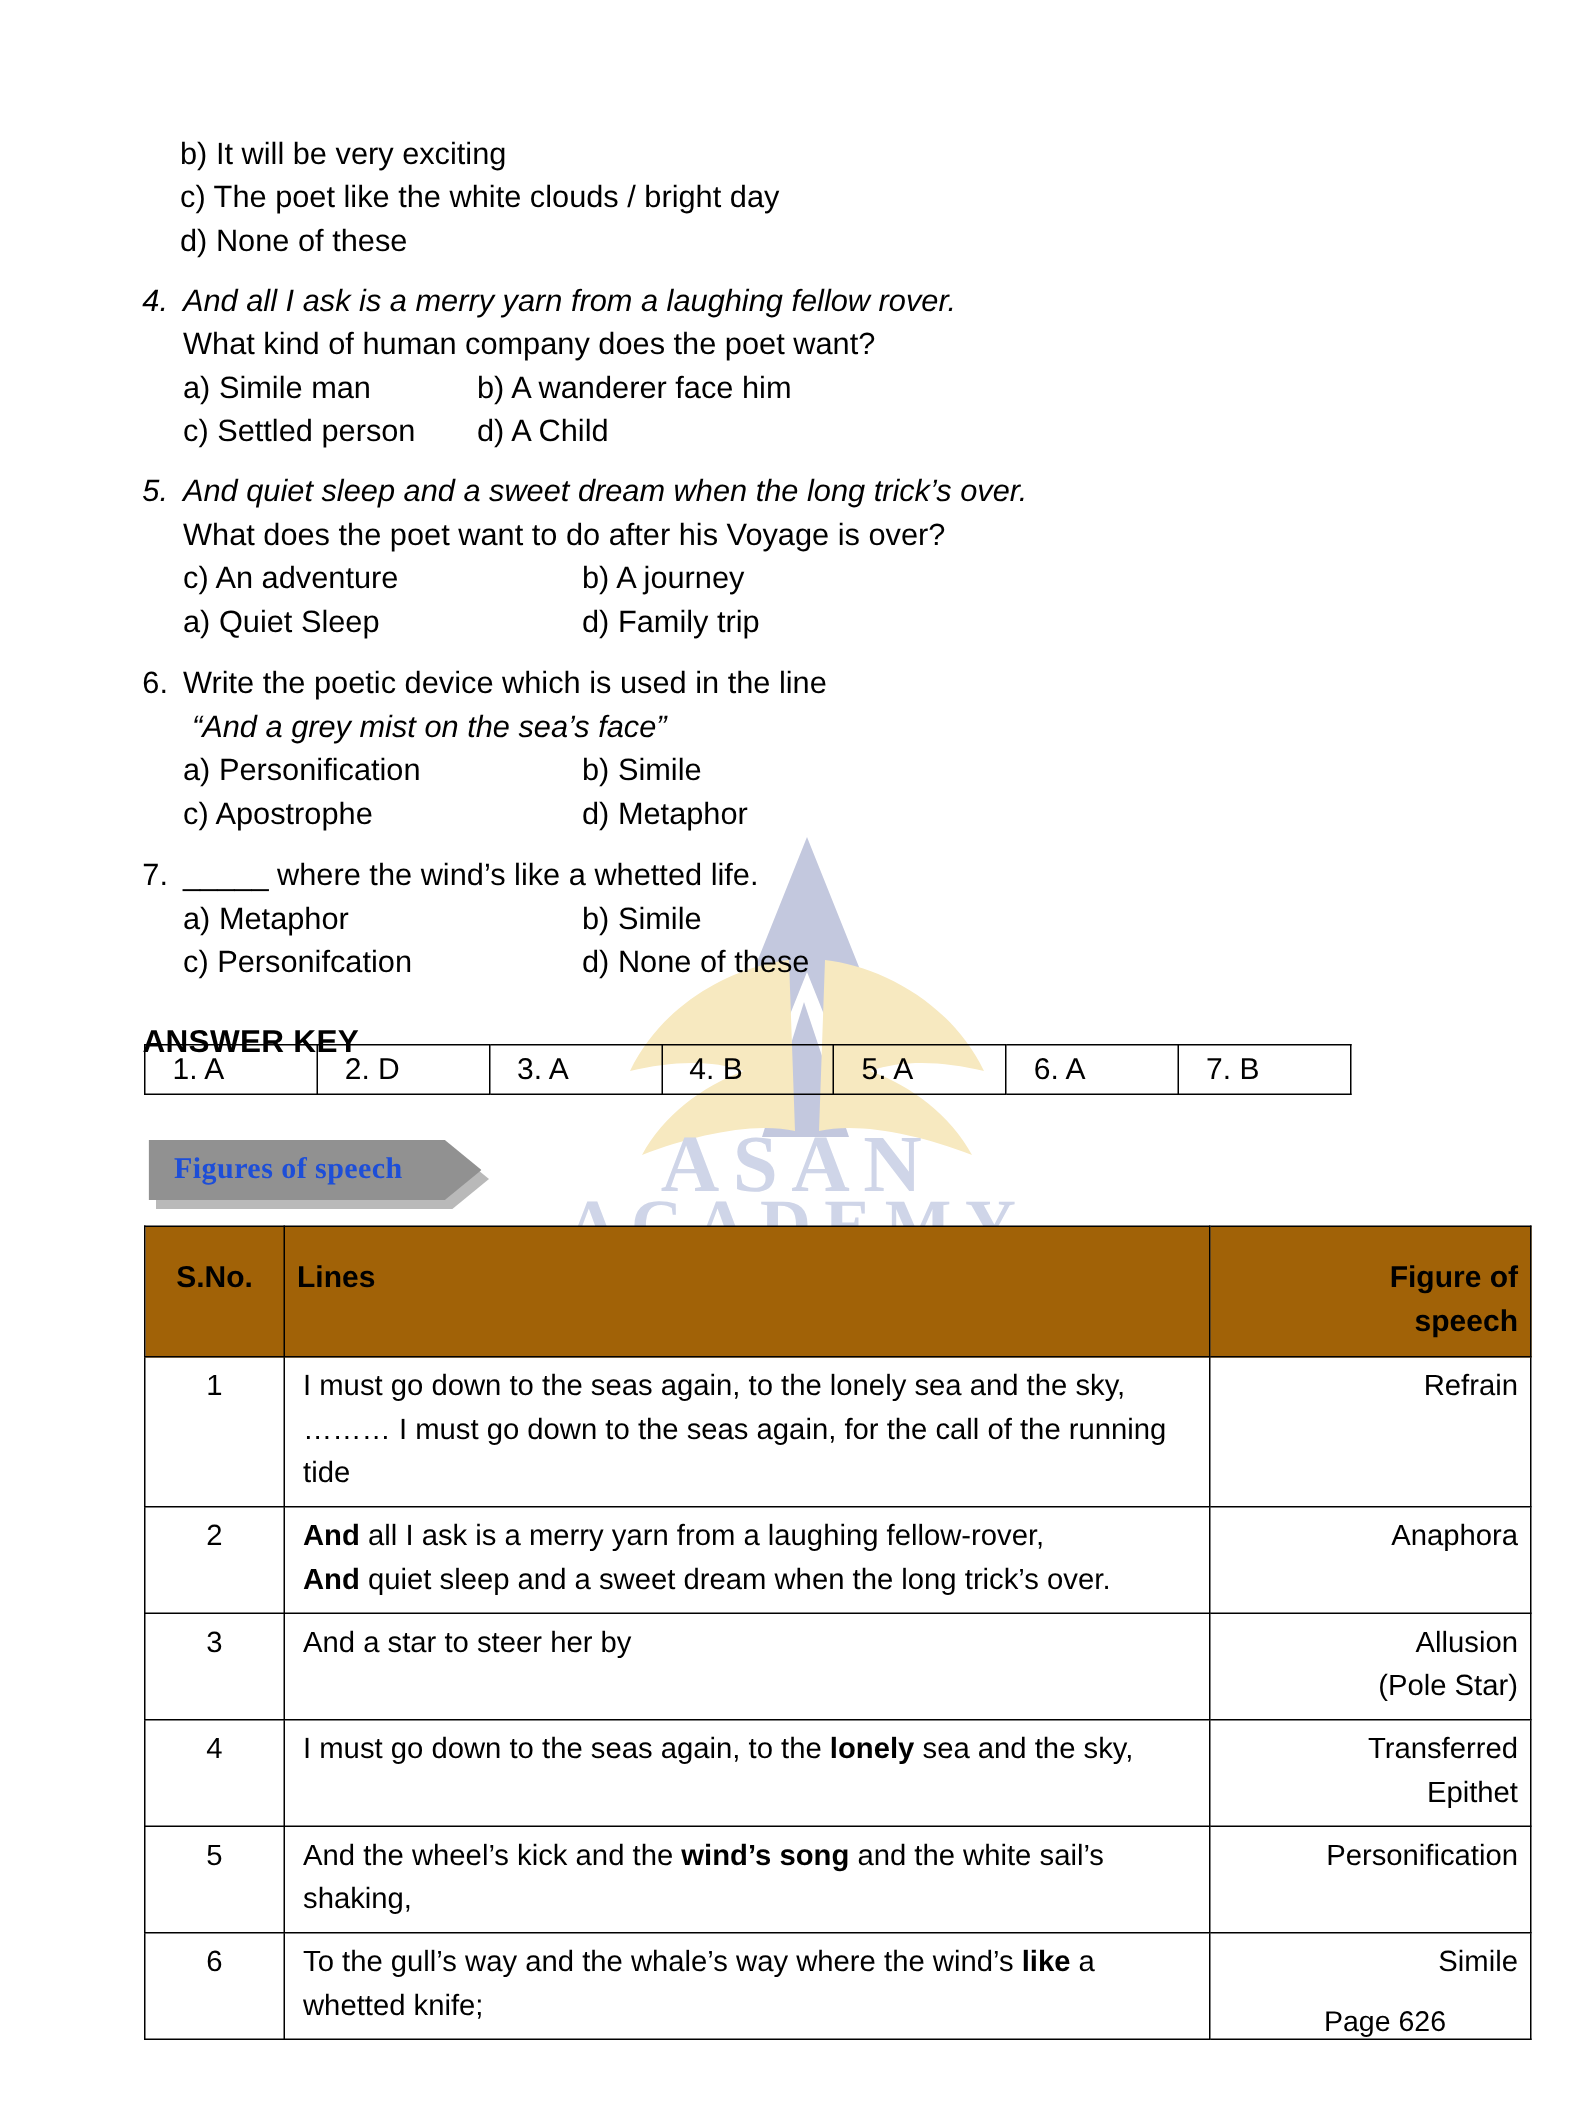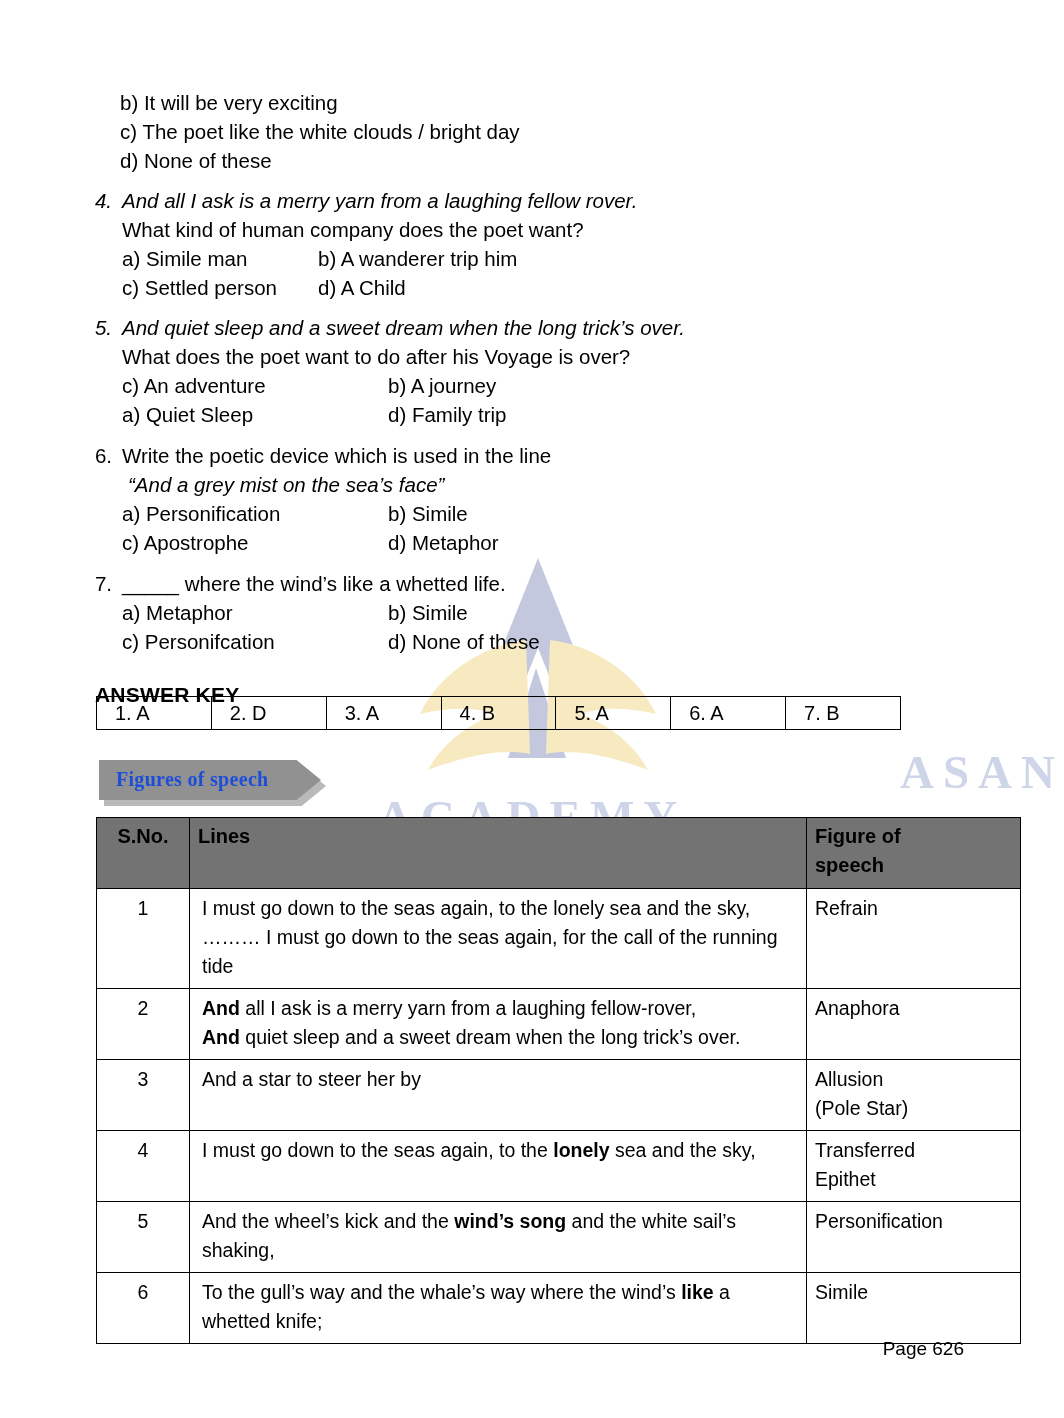--- a/index.html
+++ b/index.html
@@ -37,22 +37,21 @@
     position: absolute;
     width: 1064px;
     text-align: center;
     font-family: "Liberation Serif", serif;
     font-weight: bold;
     letter-spacing: 9px;
     color: #cfd5e8;
   }
   #watermark .wm-text-1 {
     top: 745px;
-    font-size: 47px;
-    text-align: right;
+    font-size: 54px;
   }
   #watermark .wm-text-2 {
     top: 790px;
     font-size: 47px;
   }
 
   
   #page {
     position: relative;
     z-index: 2;
@@ -162,30 +161,30 @@
   }
   #figures-table th,
   #figures-table td {
     border: 1.7px solid #000;
     vertical-align: top;
     padding: 5px 8px 7px 8px;
     line-height: 29px;
     background: transparent;
   }
   #figures-table thead th {
-    background: #737373;
+    background: #a16207;
     font-weight: bold;
     text-align: center;
     font-size: 20px;
-    padding-top: 4px;
+    padding-top: 20px;
     padding-bottom: 8px;
   }
   #figures-table .col-sno  { width: 76px;  text-align: center; }
   #figures-table .col-lines{ width: 600px; text-align: left; }
-  #figures-table .col-fos  { width: 197px; text-align: left; }
+  #figures-table .col-fos  { width: 197px; text-align: right; }
   #figures-table td.col-sno { padding-left: 0; padding-right: 0; }
   #figures-table td.col-lines { padding-left: 12px; }
 
   
   #page-footer {
     position: absolute;
     left: 0;
     top: 1338px;
     width: 964px;
     text-align: right;
@@ -220,21 +219,21 @@
       <div class="qnum ital">4.</div>
       <div class="qbody">
         <div class="stem-ital">And all I ask is a merry yarn from a laughing fellow rover.</div>
         <div>What kind of human company does the poet want?</div>
         <div class="opts">
           <div class="opt-col-a" style="width:196px;">
             <div>a) Simile man</div>
             <div>c) Settled person</div>
           </div>
           <div class="opt-col-b">
-            <div>b) A wanderer trip him</div>
+            <div>b) A wanderer face him</div>
             <div>d) A Child</div>
           </div>
         </div>
       </div>
     </div>
   </div>
 
   <div class="qblock" style="left:86px; top:313px; width:880px;">
     <div class="qrow">
       <div class="qnum ital">5.</div>

